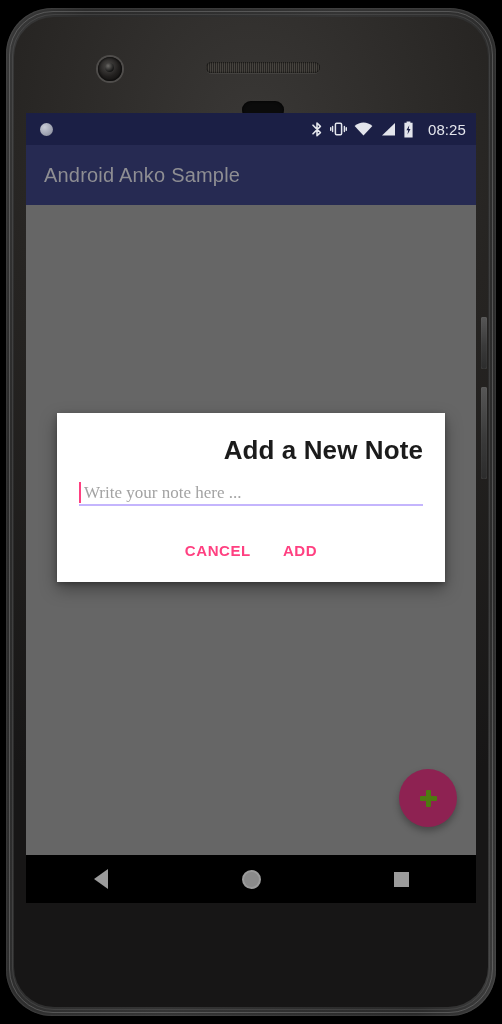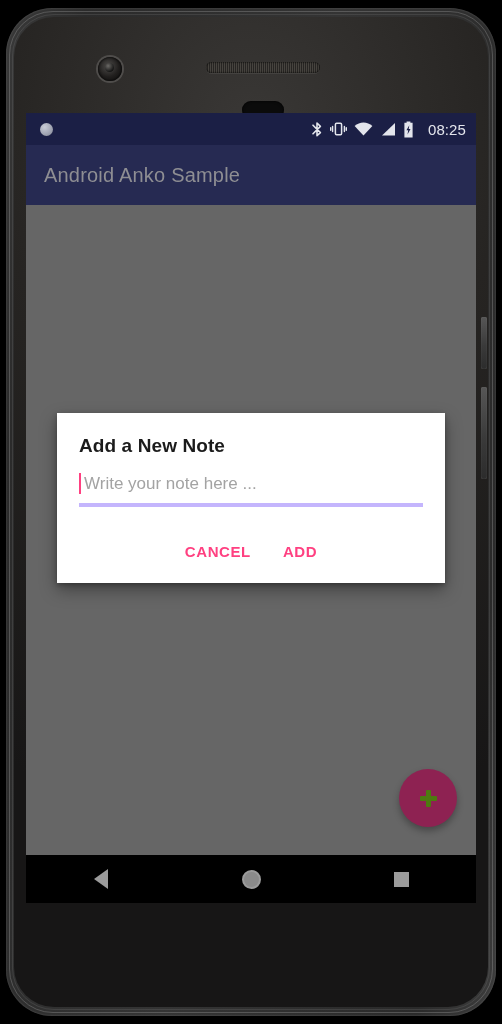--- a/index.html
+++ b/index.html
@@ -220,31 +220,33 @@
   
   .dialog {
     position: absolute;
     left: 31px; top: 300px;
     width: 388px;
     background: #ffffff;
     box-shadow: 0 7px 16px rgba(0,0,0,.36), 0 2px 5px rgba(0,0,0,.28);
     padding: 22px 22px 12px 22px;
   }
   .dialog-title {
-    font-size: 19px;
+    font-size: 26px;
     font-weight: bold;
     color: #1b1b1b;
     letter-spacing: .1px;
     margin-bottom: 15px;
+    text-align: right;
   }
   .note-field {
     position: relative;
-    border-bottom: 4px solid #c4b5fd;
-    padding-bottom: 8px;
+    border-bottom: 2px solid #c4b5fd;
+    padding-bottom: 0;
     margin-bottom: 8px;
+    font-family: Liberation Serif, serif;
   }
   .note-caret {
     position: absolute;
     left: 0; top: 1px;
     width: 2px; height: 21px;
     background: #ff4081;
   }
   .note-placeholder {
     font-size: 17px;
     color: #a3a3a3;

